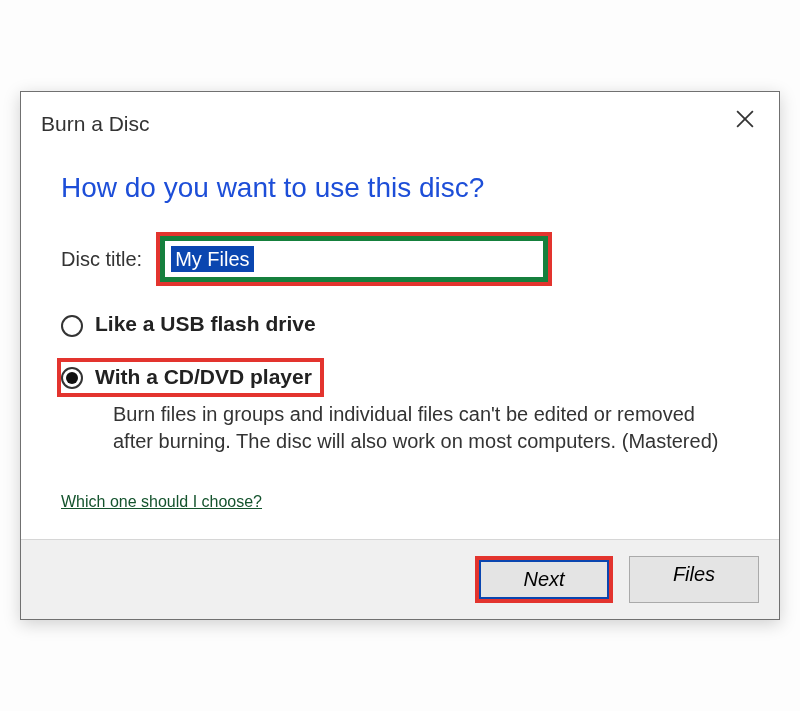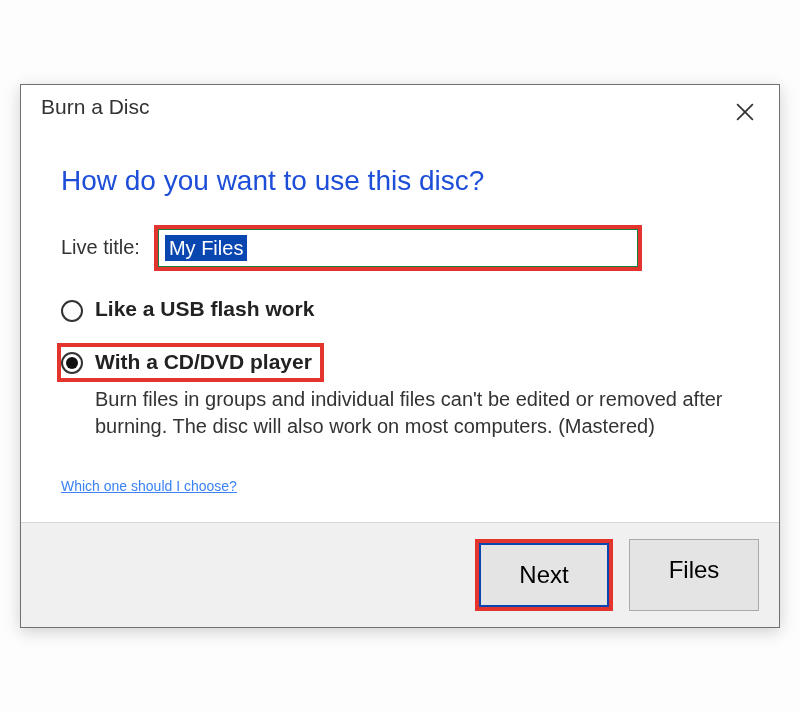--- a/index.html
+++ b/index.html
@@ -15,21 +15,21 @@
     justify-content: center;
   }
   .dialog {
     width: 760px;
     background: #ffffff;
     border: 1px solid #707070;
     box-shadow: 0 4px 16px rgba(0,0,0,.18);
   }
   .titlebar {
     display: flex;
-    align-items: flex-start;
+    align-items: flex-end;
     justify-content: space-between;
     padding: 10px 14px 2px 20px;
     background: #ffffff;
   }
   .titlebar-title {
     font-size: 21px;
     color: #333;
   }
   .close-btn {
     width: 40px;
@@ -60,23 +60,23 @@
     color: #333;
     white-space: nowrap;
   }
   .highlight-red {
     border: 4px solid #e3342e;
     display: inline-flex;
     align-items: center;
     padding: 0;
   }
   .input-wrap {
-    border: 1px solid #15803d;
+    border: 5px solid #15803d;
     padding: 3px;
-    width: 480px;
+    width: 388px;
     display: flex;
   }
   .sel-text {
     background: #0a46b0;
     color: #fff;
     padding: 1px 4px;
     font-size: 20px;
     line-height: 1.2;
     white-space: nowrap;
   }
@@ -116,44 +116,45 @@
     color: #222;
     margin-bottom: 2px;
   }
   .option-desc {
     font-size: 20px;
     color: #333;
     line-height: 1.35;
   }
 
   .help-link {
-    font-size: 14px;
-    color: #3b82f6;
+    font-size: 16px;
+    color: #14532d;
     text-decoration: underline;
     display: inline-block;
     margin: 18px 0 18px 0;
     cursor: pointer;
   }
 
   .button-row {
     background: #f0f0f0;
     border-top: 1px solid #d6d6d6;
     padding: 16px 20px;
     display: flex;
     justify-content: flex-end;
     gap: 16px;
   }
   .btn {
     min-width: 130px;
-    padding: 16px 0;
-    font-size: 24px;
+    padding: 6px 0;
+    font-size: 20px;
     text-align: center;
     background: #e4e4e4;
     border: 1px solid #aaaaaa;
     cursor: pointer;
+    font-style: italic;
   }
   .btn.primary {
     border: 2px solid #0a46b0;
     background: #e4e4e4;
   }
   .btn-highlight {
     border: 4px solid #e3342e;
     display: inline-block;
   }
   .btn-highlight .btn { margin: 0; }
@@ -179,47 +180,47 @@
         <line x1="15" y1="1" x2="1" y2="15" stroke="#333" stroke-width="1.6"></line>
       </svg>
     </div>
   </div>
 
   <div class="content">
 
     <div class="heading">How do you want to use this disc?</div>
 
     <div class="title-row">
-      <div class="title-label">Live title:</div>
+      <div class="title-label">Disc title:</div>
       <span class="highlight-red">
         <span class="input-wrap">
           <span class="sel-input-row">
             <span class="sel-text">My Files</span>
           </span>
         </span>
       </span>
     </div>
 
     
     <div class="option">
       <div class="radio"></div>
       <div class="option-body">
-        <div class="option-title">Like a USB flash work</div>
+        <div class="option-title">Like a USB flash drive</div>
       </div>
     </div>
 
     
     <div class="option" style="display:block;">
       <span class="option-highlight">
         <span class="option-row2">
           <span class="radio checked"></span>
           <span class="option-title" style="margin-top:1px;">With a CD/DVD player</span>
         </span>
       </span>
-      <div class="option-desc" style="margin-left:34px; margin-top:4px;">Burn files in groups and individual files can't be edited or removed after burning. The disc will also work on most computers. (Mastered)</div>
+      <div class="option-desc" style="margin-left:52px; margin-top:4px;">Burn files in groups and individual files can't be edited or removed after burning. The disc will also work on most computers. (Mastered)</div>
     </div>
 
     <a class="help-link">Which one should I choose?</a>
 
   </div>
 
   <div class="button-row">
     <span class="btn-highlight">
       <div class="btn primary">Next</div>
     </span>

